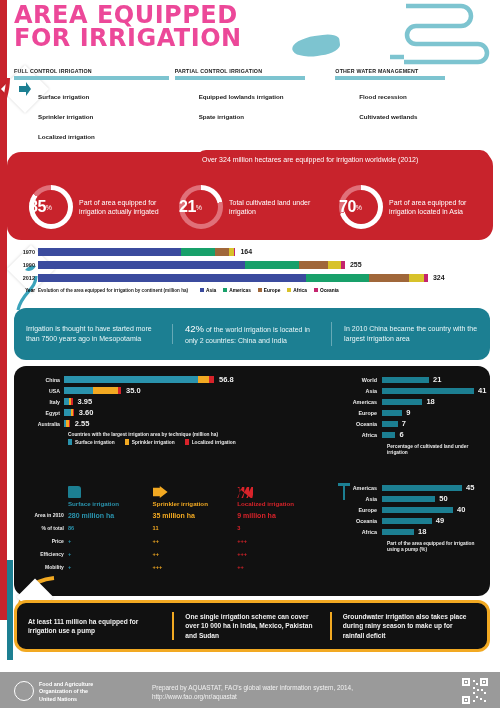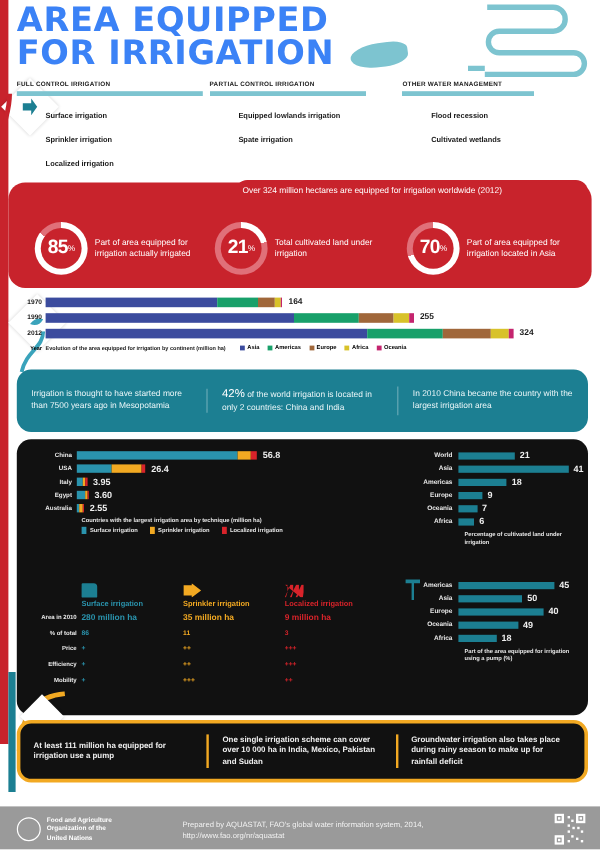--- a/index.html
+++ b/index.html
@@ -9,22 +9,22 @@
   }
   .page { position:relative; width:500px; height:708px; }
 
   
   .spine { position:absolute; left:0; top:0; width:7px; height:620px; background:#c8232c; }
   .spine2 { position:absolute; left:7px; top:560px; width:6px; height:100px; background:#1c7f92; }
 
   
   .title { position:absolute; left:14px; top:4px; width:330px; }
   .title h1 {
-    font-size:28px; line-height:0.95; letter-spacing:0.5px;
-    color:#3b82f6; font-weight:bold; font-family:"DejaVu Sans", sans-serif;
+    font-size:24px; line-height:0.95; letter-spacing:0.5px;
+    color:#ec4899; font-weight:bold; font-family:"DejaVu Sans", sans-serif;
   }
   .title h1 span { display:block; }
 
   
   .pipes { position:absolute; right:4px; top:2px; width:210px; height:65px; }
   .blob { position:absolute; left:292px; top:36px; width:48px; height:20px;
           background:#7dc4d0; border-radius:60% 40% 50% 60%; transform:rotate(-8deg); }
 
   
   .legend { position:absolute; left:14px; top:68px; width:476px; height:78px; display:flex; gap:6px; }
@@ -58,21 +58,21 @@
             background:#c8232c; border-radius:10px 10px 0 0; }
   .redhdr-txt { position:absolute; left:202px; top:156px; width:288px;
                 font-size:7px; color:#fff; line-height:1.1; }
   .donuts { position:absolute; left:7px; top:176px; width:486px; height:62px; display:flex; }
   .dgrp { display:flex; align-items:center; gap:6px; }
   .dgrp.g1 { width:172px; padding-left:22px; }
   .dgrp.g2 { width:160px; }
   .dgrp.g3 { width:154px; }
   .donut { width:44px; height:44px; border-radius:50%; position:relative; flex:0 0 44px; }
   .donut .hole { position:absolute; inset:5px; border-radius:50%; background:#c8232c; }
-  .donut .num { position:absolute; inset:0; display:flex; align-items:center; justify-content:center;
+  .donut .num { position:absolute; inset:0; display:flex; align-items:center; 
                 color:#fff; font-size:16px; font-weight:bold; letter-spacing:-0.5px; }
   .donut .num sup { font-size:7px; font-weight:normal; }
   .dtxt { font-size:7px; color:#fff; line-height:1.32; }
 
   
   .diamond { position:absolute; width:34px; height:34px; background:#fff;
              transform:rotate(45deg); box-shadow:0 0 3px rgba(0,0,0,.18); }
   .dia-inner { position:absolute; inset:0; display:flex; align-items:center; justify-content:center;
                transform:rotate(-45deg); }
 
@@ -359,21 +359,21 @@
             </div>
             <div class="cval">56.8</div>
           </div>
           <div class="crow">
             <div class="clab">USA</div>
             <div class="cbar">
               <i style="width: 29.1787px; background: rgb(42, 147, 173);"></i>
               <i style="width: 24.8559px; background: rgb(242, 169, 34);"></i>
               <i style="width: 3.02594px; background: rgb(216, 35, 42);"></i>
             </div>
-            <div class="cval">26.4</div>
+            <div class="cval">35.0</div>
           </div>
           <div class="crow">
             <div class="clab">Italy</div>
             <div class="cbar">
               <i style="width: 5.07925px; background: rgb(42, 147, 173);"></i>
               <i style="width: 1.83718px; background: rgb(242, 169, 34);"></i>
               <i style="width: 1.62104px; background: rgb(216, 35, 42);"></i>
             </div>
             <div class="cval">3.95</div>
           </div>

